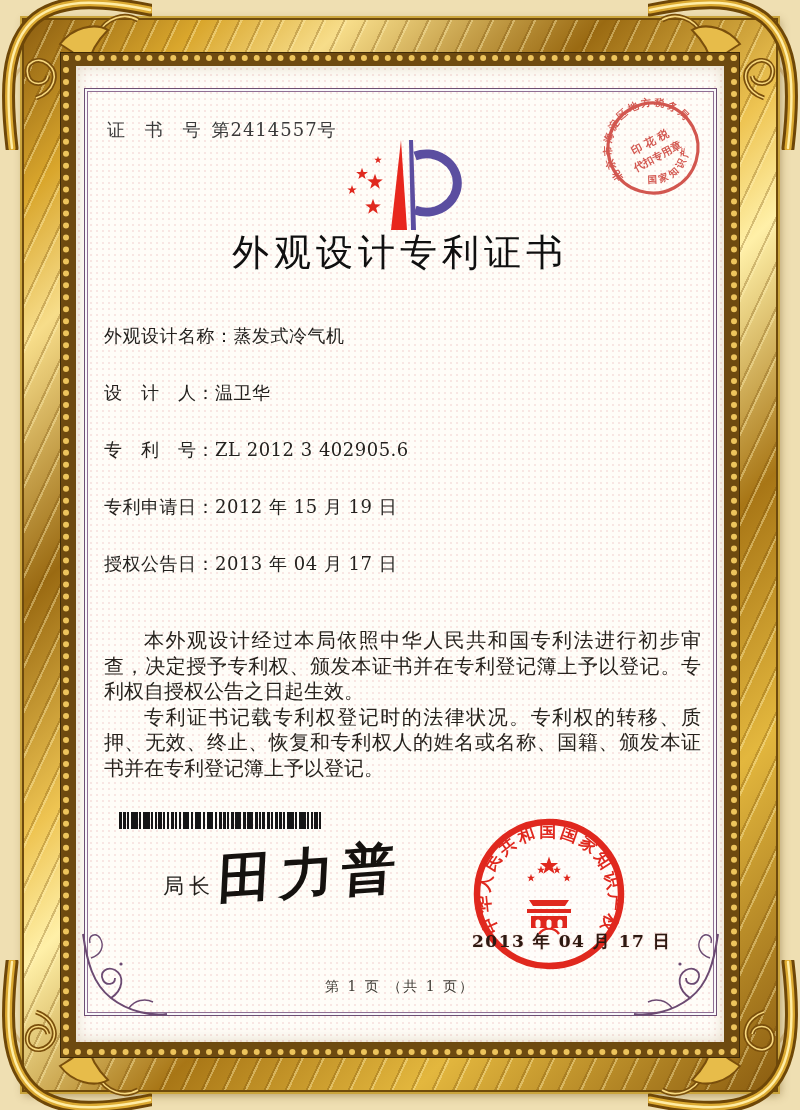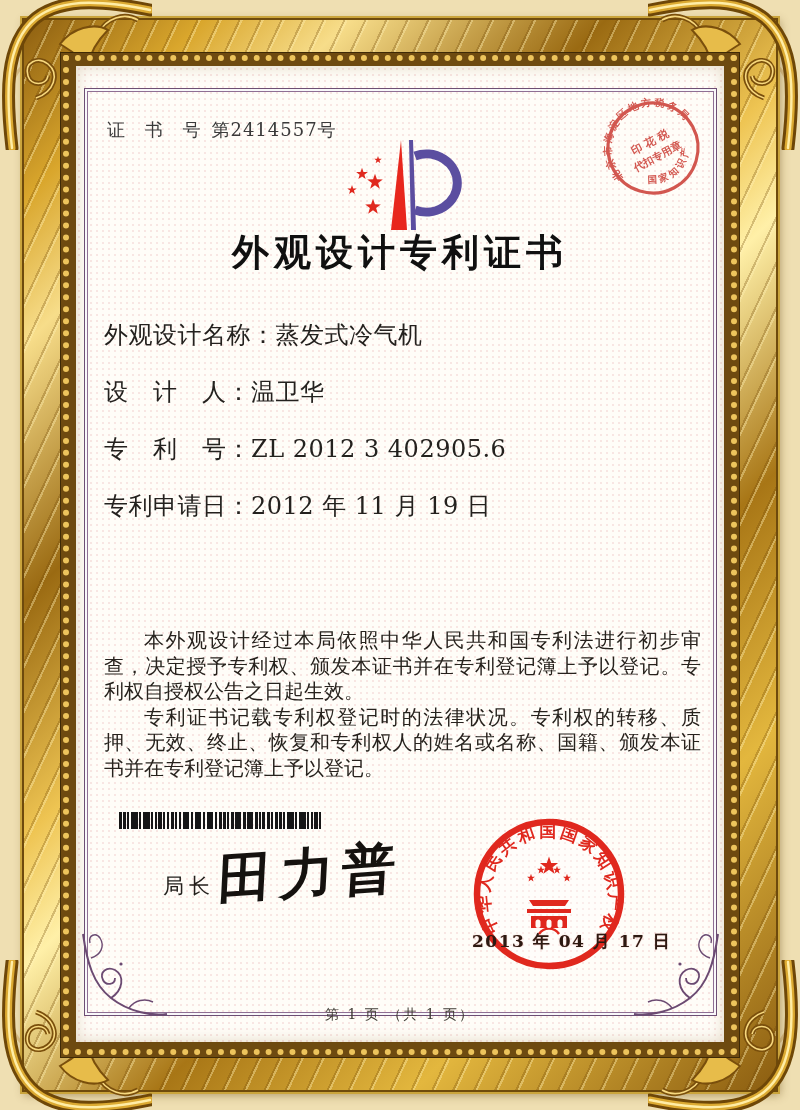--- a/index.html
+++ b/index.html
@@ -48,42 +48,42 @@
   }
   .flourish{position:absolute;width:92px;height:92px;}
   .flourish.bl{left:1px;bottom:22px;}
   .flourish.br{right:0;bottom:22px;transform:scaleX(-1);}
   
   .cert-no{position:absolute;left:31px;top:52px;font-size:18px;color:#3a3a3a;white-space:nowrap;}
   .cert-no .lab{letter-spacing:7px;margin-right:4px;}
   .cert-no .num{letter-spacing:1px;}
   .logo{position:absolute;left:262px;top:70px;}
   .doc-title{position:absolute;top:162px;left:0;width:100%;text-align:center;
-    font-size:37px;font-weight:bold;letter-spacing:5px;color:#101010;}
+    font-size:37px;font-weight:normal;letter-spacing:5px;color:#101010;}
   .fields{position:absolute;left:28px;top:260px;right:20px;}
-  .field-row{line-height:19px;margin-bottom:38px;font-size:24px;color:#24211e;white-space:nowrap;}
+  .field-row{line-height:19px;margin-bottom:38px;font-size:18px;color:#24211e;white-space:nowrap;}
   .field-row .lab{letter-spacing:.5px;}
   .field-row .val{letter-spacing:.5px;}
   .paras{position:absolute;left:28px;right:23px;top:562px;
     font-size:20px;line-height:25.5px;text-align:justify;color:#27221d;}
   .paras p{margin:0;text-indent:2em;}
   .barcode{position:absolute;left:43px;top:746px;width:202px;height:17px;
     background:
       repeating-linear-gradient(90deg,#161616 0 2px, rgba(0,0,0,0) 2px 4px),
       repeating-linear-gradient(90deg,#161616 0 1px, rgba(0,0,0,0) 1px 6px),
       repeating-linear-gradient(90deg,#161616 0 3px, rgba(0,0,0,0) 3px 13px);}
   .director-label{position:absolute;left:87px;top:806px;font-size:21px;letter-spacing:5px;color:#23201c;}
   .director-signature{position:absolute;left:142px;top:778px;font-size:54px;font-weight:bold;
     letter-spacing:8px;color:#15120f;transform:rotate(-4deg) skewX(-7deg);transform-origin:left center;}
   .seal{position:absolute;left:393px;top:748px;}
   .seal-date{position:absolute;left:396px;top:864px;font-size:17px;font-weight:bold;
     letter-spacing:1.5px;color:#2c1a12;text-shadow:0 0 1px rgba(160,30,20,.5);white-space:nowrap;}
   .stamp{position:absolute;left:517px;top:22px;transform:rotate(-28deg);transform-origin:center;}
   .page-footer{position:absolute;top:912px;left:0;width:100%;text-align:center;
-    font-size:14px;letter-spacing:2px;color:#3f3a33;margin-top:28px;}
+    font-size:14px;letter-spacing:2px;color:#3f3a33;}
 </style>
 </head>
 <body>
 
 <svg width="0" height="0" style="position:absolute" aria-hidden="true">
   <defs>
     <path id="star5" d="M0,-10 L2.35,-3.24 L9.51,-3.09 L3.8,1.24 L5.88,8.09 L0,4 L-5.88,8.09 L-3.8,1.24 L-9.51,-3.09 L-2.35,-3.24 Z"></path>
   </defs>
 </svg>
 
@@ -207,21 +207,24 @@
       <div class="field-row">
         <span class="lab">外观设计名称：</span><span class="val">蒸发式冷气机</span>
       </div>
       <div class="field-row">
         <span class="lab">设　计　人：</span><span class="val">温卫华</span>
       </div>
       <div class="field-row">
         <span class="lab">专　利　号：</span><span class="val">ZL 2012 3 402905.6</span>
       </div>
       <div class="field-row">
-        <span class="lab">专利申请日：</span><span class="val">2012 年 11 月 19 日</span>
+        <span class="lab">专利申请日：</span><span class="val">2012 年 15 月 19 日</span>
+      </div>
+      <div class="field-row">
+        <span class="lab">授权公告日：</span><span class="val">2013 年 04 月 17 日</span>
       </div>
     </div>
 
     <div class="paras">
       <p>本外观设计经过本局依照中华人民共和国专利法进行初步审查，决定授予专利权、颁发本证书并在专利登记簿上予以登记。专利权自授权公告之日起生效。</p>
       <p>专利证书记载专利权登记时的法律状况。专利权的转移、质押、无效、终止、恢复和专利权人的姓名或名称、国籍、颁发本证书并在专利登记簿上予以登记。</p>
     </div>
 
     <div class="barcode"></div>
 

